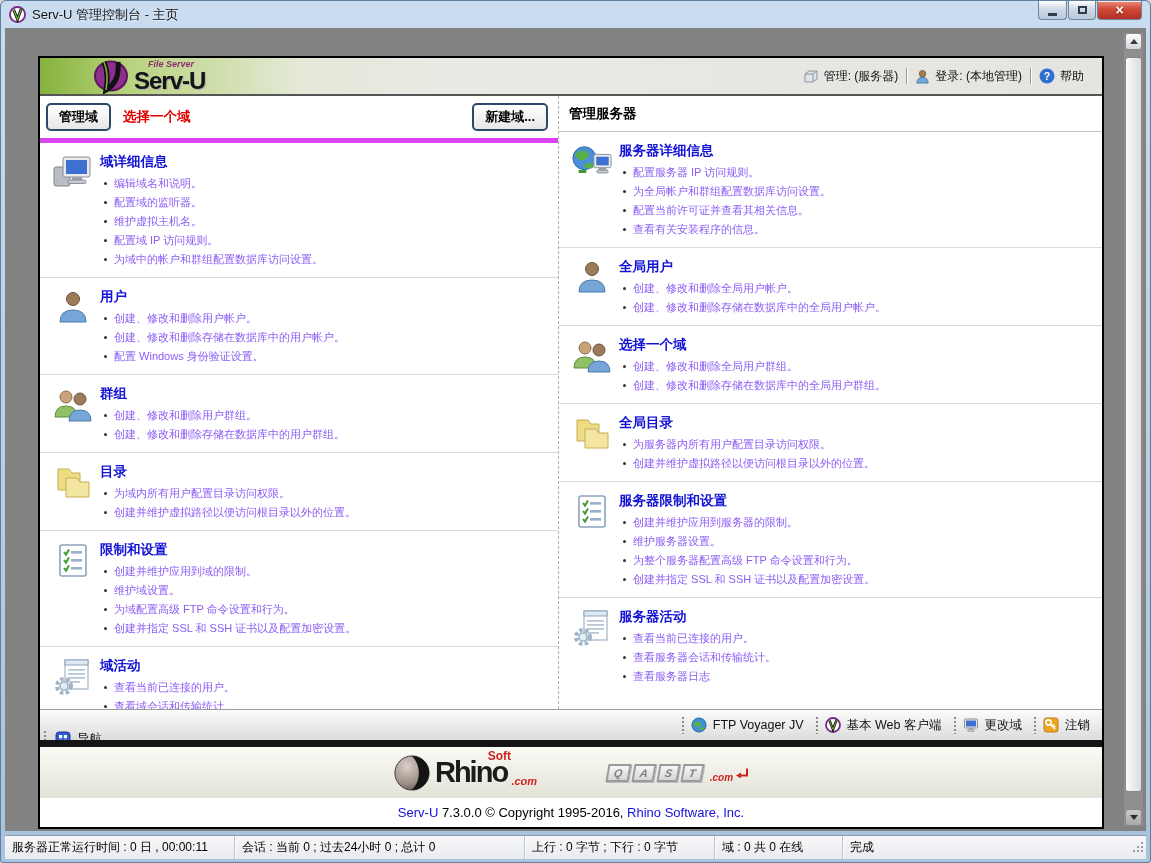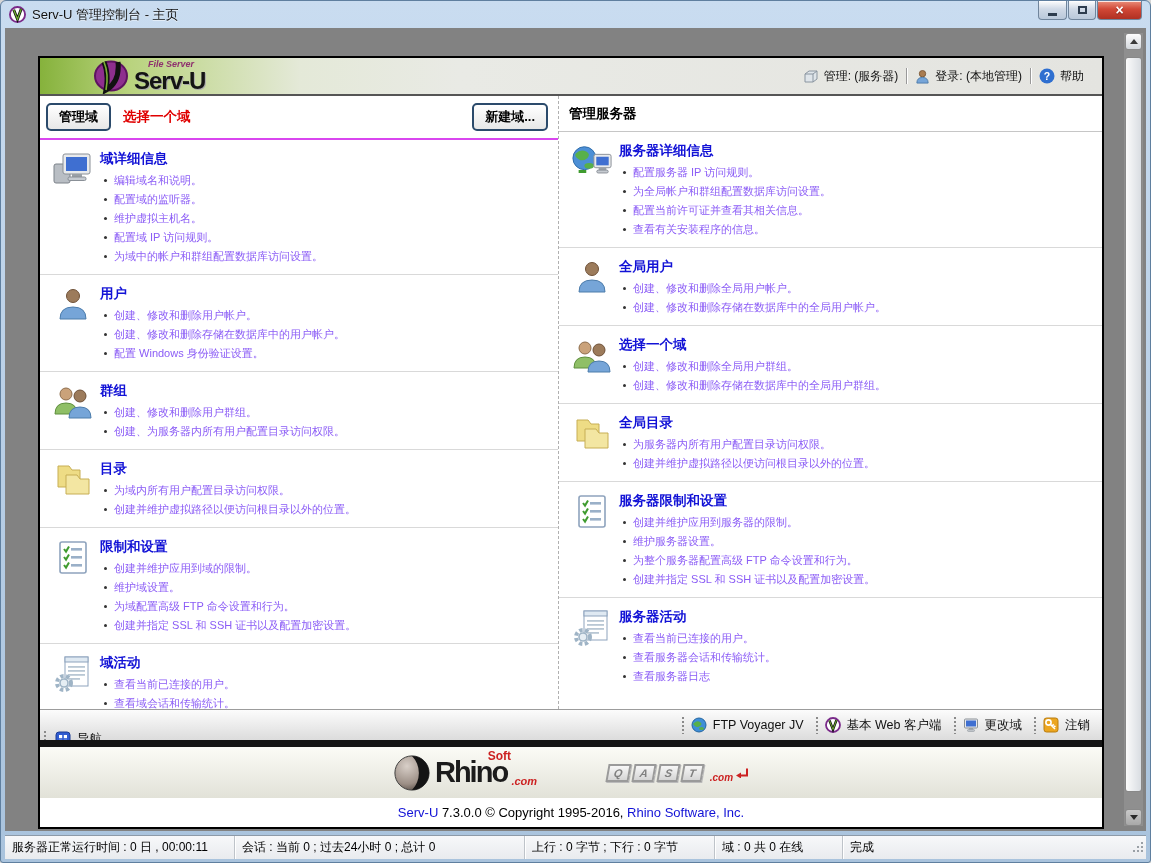--- a/index.html
+++ b/index.html
@@ -52,21 +52,21 @@
   .hdr-item { display:flex; align-items:center; padding:0 8px; cursor:pointer; }
   .hdr-item svg { margin-right:5px; }
   .hdr-sep { width:1px; height:16px; background:#999; box-shadow:1px 0 0 #fff; }
 
   
   .body { flex:1 1 auto; display:flex; overflow:hidden; }
   .col-left { width:518px; flex:0 0 518px; }
   .col-right { flex:1 1 auto; border-left:1px dashed #b0b0b0; }
 
   .domain-bar { display:flex; align-items:center; padding:7px 10px 7px 6px;
-    border-bottom:2px solid #d946ef; }
+    border-bottom:5px solid #d946ef; }
   .btn { font-family:inherit; font-size:13px; font-weight:bold; color:#000;
     background:linear-gradient(#ffffff,#e7e7e7); border:2px solid #2b4a6b;
     border-radius:5px; padding:3px 11px; cursor:pointer; }
   .prompt { color:#e00000; font-weight:bold; font-size:13.5px; margin-left:12px; }
   .btn-new { margin-left:auto; }
 
   .rc-header { padding:9px 6px 8px 10px; font-size:13.5px; font-weight:bold; color:#000;
     border-bottom:1px solid #c6c6c6; }
 
   .item { display:flex; padding:9px 8px 8px 6px; border-bottom:1px solid #d9d9d9; }
@@ -270,21 +270,21 @@
                   <circle cx="13" cy="11" r="6" fill="#caa27a" stroke="#8e6d4c"></circle>
                   <path d="M2 31 q0 -11 11 -11 q11 0 11 11 z" fill="#8fbf66" stroke="#5f8f3e"></path>
                   <circle cx="27" cy="13" r="6" fill="#9c7b5b" stroke="#6f5138"></circle>
                   <path d="M16 35 q0 -11 11 -11 q11 0 11 11 z" fill="#76a5d8" stroke="#4c7cab"></path>
                 </svg>
             </div>
             <div class="sec-body">
               <a class="sec-title">群组</a>
               <ul>
                 <li>创建、修改和删除用户群组。</li>
-                <li>创建、为服务器内所有用户配置目录访问权限。</li>
+                <li>创建、修改和删除存储在数据库中的用户群组。</li>
               </ul>
             </div>
           </div>
 
           <div class="item">
             <div class="sec-icon">
               <svg viewBox="0 0 40 38">
                   <path d="M5 5 h11 l3 4 h8 v17 H5 z" fill="#eedc85" stroke="#c7ae55"></path>
                   <path d="M13 14 h11 l3 4 h9 v15 H13 z" fill="#f3e6a2" stroke="#c7ae55"></path>
                 </svg>

